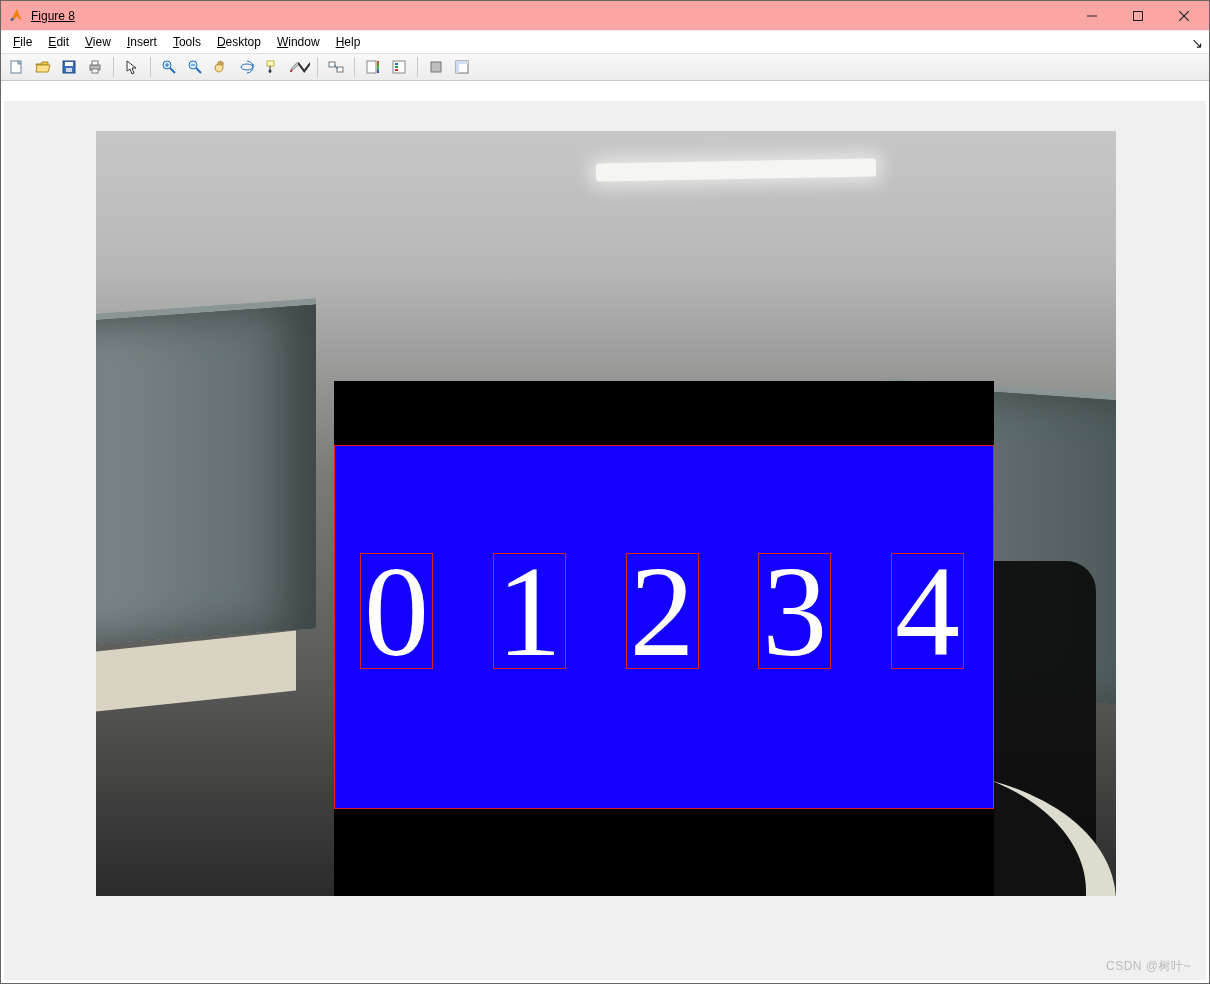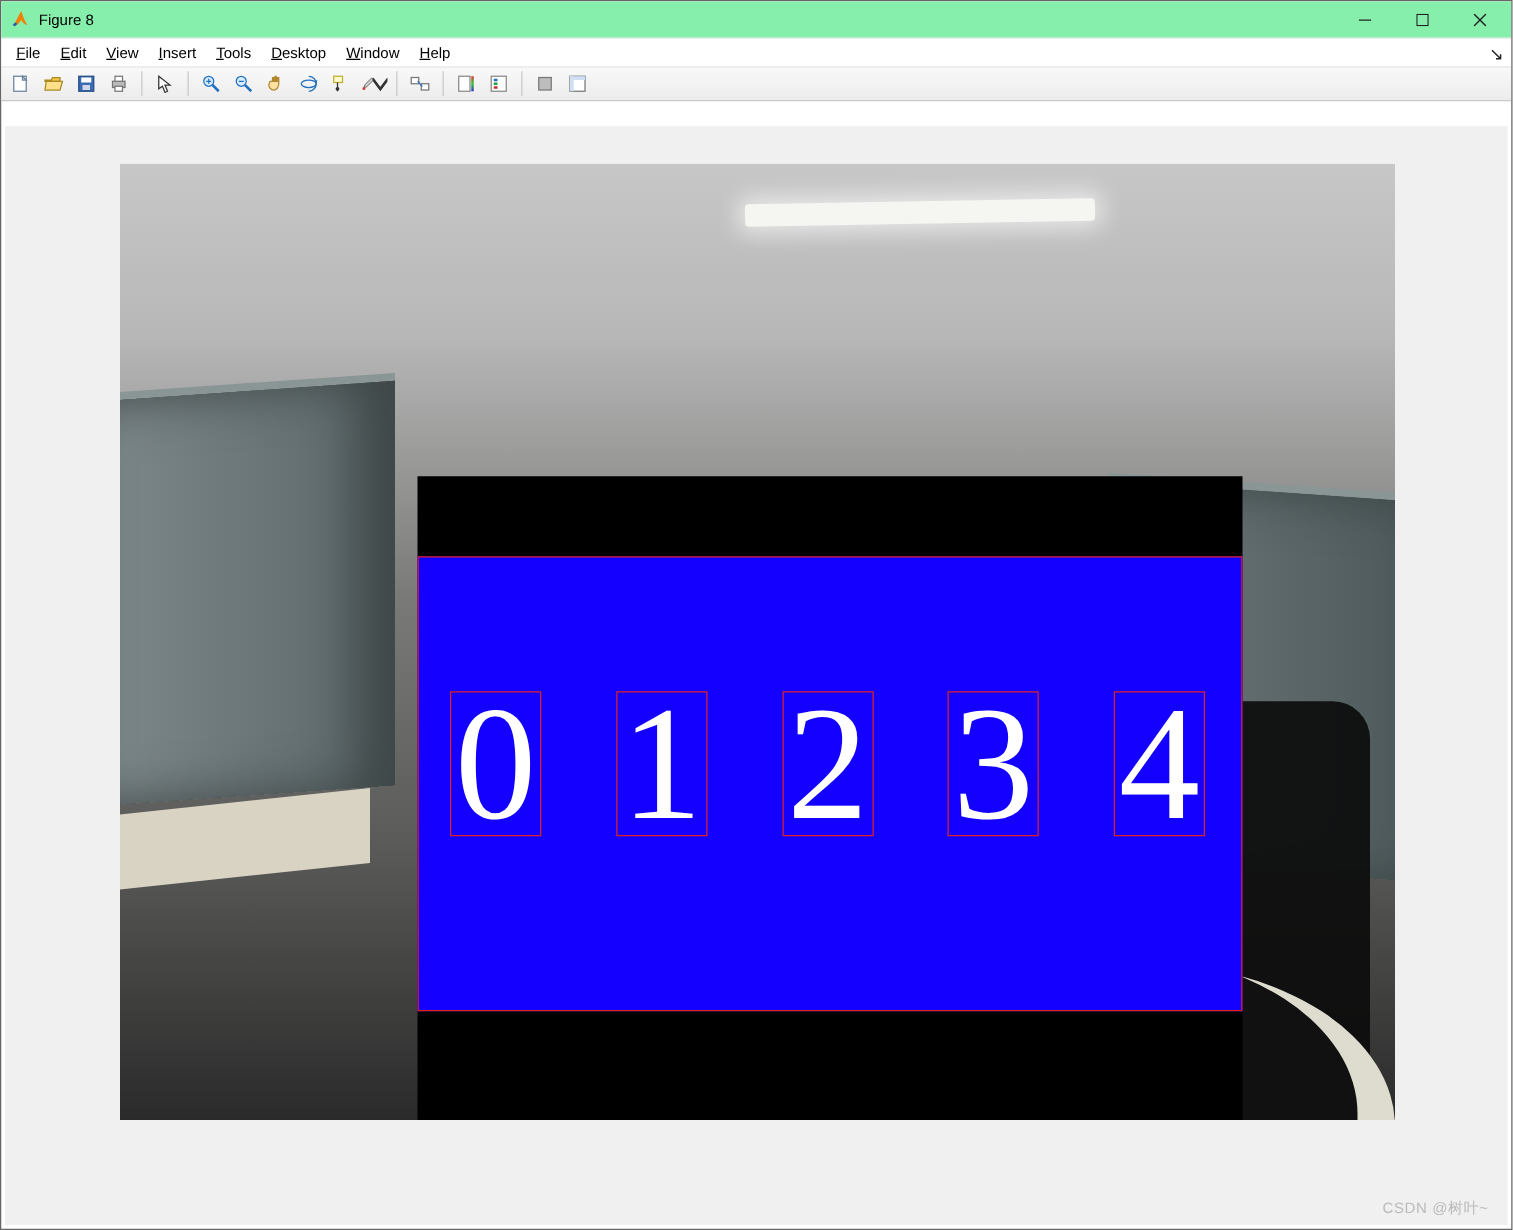--- a/index.html
+++ b/index.html
@@ -13,22 +13,23 @@
     overflow: hidden;
     position: relative;
     user-select: none;
   }
   
   .titlebar {
     height: 30px;
     display: flex;
     align-items: center;
     padding: 0 2px 0 8px;
-    background: #86efac;
+    background: #fca5a5;
     border-bottom: 1px solid #eee;
+    text-decoration: underline;
   }
   .titlebar .app-icon {
     width: 16px; height: 16px;
     margin-right: 6px;
     display: inline-flex;
   }
   .titlebar .title {
     flex: 1;
     font-size: 12px;
     color: #000;

